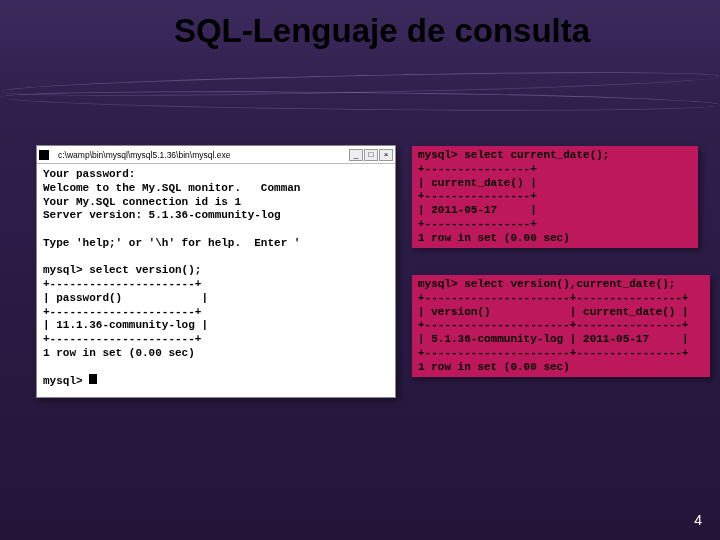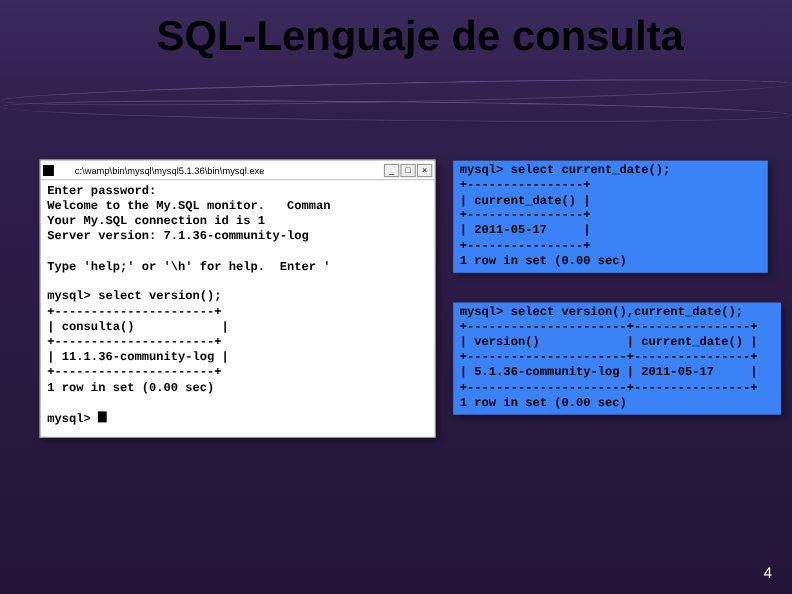--- a/index.html
+++ b/index.html
@@ -19,58 +19,58 @@
     border-top: 1px solid rgba(200,180,240,0.3);
     border-bottom: 1px solid rgba(200,180,240,0.2);
     border-radius: 50%;
   }
   .swoosh::before { top: 5px; transform: rotate(-1.2deg); }
   .swoosh::after { top: 22px; transform: rotate(0.6deg); }
   .title {
     position: absolute; top: 12px; left: 0; right: 0;
     text-align: center;
     font-family: Arial, Helvetica, sans-serif;
-    font-weight: 700; font-size: 38px; color: #000;
+    font-weight: 700; font-size: 33px; color: #000;
     line-height: 1.15;
     margin-left: 44px;
   }
   .slide-num {
     position: absolute; right: 18px; bottom: 12px;
     font-family: Arial, sans-serif; font-size: 14px; color: #fff;
   }
   .term-window {
     position: absolute; left: 36px; top: 145px; width: 360px; height: 253px;
     background: #ece9d8; border: 1px solid #888;
     box-shadow: 3px 3px 6px rgba(0,0,0,0.4);
   }
   .titlebar {
     height: 18px; background: #fff;
     display: flex; align-items: center; justify-content: space-between;
     padding: 0 2px; border-bottom: 1px solid #bbb;
   }
-  .tb-left { display: flex; align-items: flex-end; gap: 19px; }
+  .tb-left { display: flex; align-items: flex-end; gap: 9px; }
   .tb-icon { width: 10px; height: 10px; background: #000; }
   .tb-path { font-size: 8.5px; font-family: Tahoma, sans-serif; color: #000; }
   .tb-btns { display: flex; gap: 1px; }
   .tb-btn {
     width: 14px; height: 12px; background: #eee; border: 1px solid #999;
     font-size: 8px; text-align: center; line-height: 10px;
     font-family: Arial, sans-serif;
   }
   .term-body {
     background: #fff; color: #000; height: calc(100% - 18px);
     padding: 4px 6px; overflow: hidden;
   }
   .term-body pre {
     font-family: "Courier New", monospace; font-size: 11px; line-height: 1.25;
     white-space: pre; font-weight: bold;
   }
   .cursor { display: inline-block; background: #000; width: 8px; height: 10px; vertical-align: baseline; }
   .snippet {
-    position: absolute; background: #3b82f6; color: #000;
+    position: absolute; background: #be185d; color: #000;
     padding: 3px 6px; box-shadow: 3px 3px 6px rgba(0,0,0,0.4);
   }
   .snippet pre {
     font-family: "Courier New", monospace; font-size: 11px; line-height: 1.25;
     white-space: pre; font-weight: bold;
   }
   .snip-a { left: 412px; top: 146px; width: 286px; }
   .snip-b { left: 412px; top: 275px; width: 298px; }
 </style>
 </head>
@@ -88,30 +88,30 @@
       <span class="tb-icon"></span>
       <span class="tb-path">c:\wamp\bin\mysql\mysql5.1.36\bin\mysql.exe</span>
     </div>
     <div class="tb-btns">
       <span class="tb-btn">_</span>
       <span class="tb-btn">□</span>
       <span class="tb-btn">×</span>
     </div>
   </div>
   <div class="term-body">
-    <pre><span>Enter password:</span>
+    <pre><span>Your password:</span>
 <span>Welcome to the My.SQL monitor.   Comman</span>
 <span>Your My.SQL connection id is 1</span>
-<span>Server version: 7.1.36-community-log</span>
+<span>Server version: 5.1.36-community-log</span>
 <span></span>
 <span>Type 'help;' or '\h' for help.  Enter '</span>
 <span></span>
 <span>mysql&gt; select version();</span>
 <span>+----------------------+</span>
-<span>| consulta()            |</span>
+<span>| password()            |</span>
 <span>+----------------------+</span>
 <span>| 11.1.36-community-log |</span>
 <span>+----------------------+</span>
 <span>1 row in set (0.00 sec)</span>
 <span></span>
 <span>mysql&gt; </span><span class="cursor"></span></pre>
   </div>
 </div>
 
 <div class="snippet snip-a">

